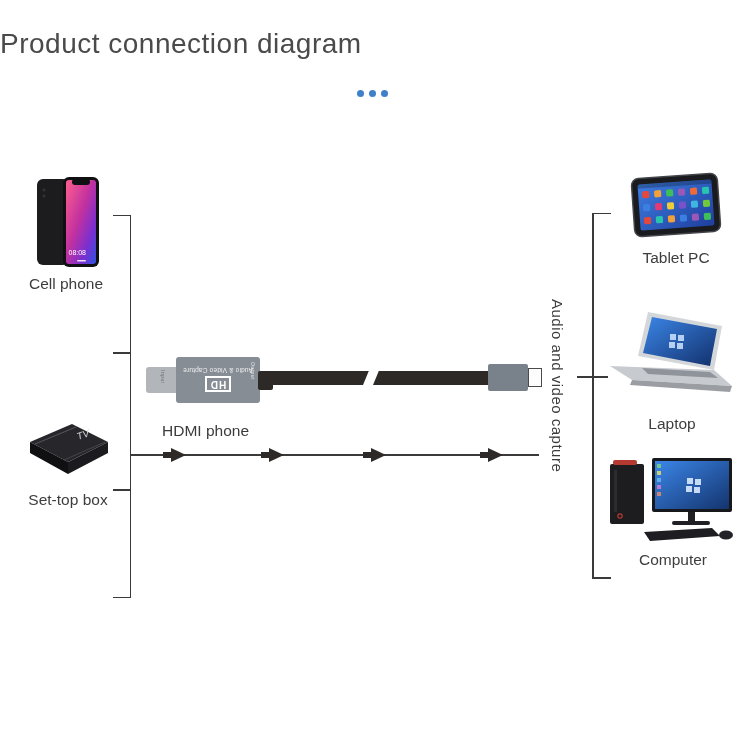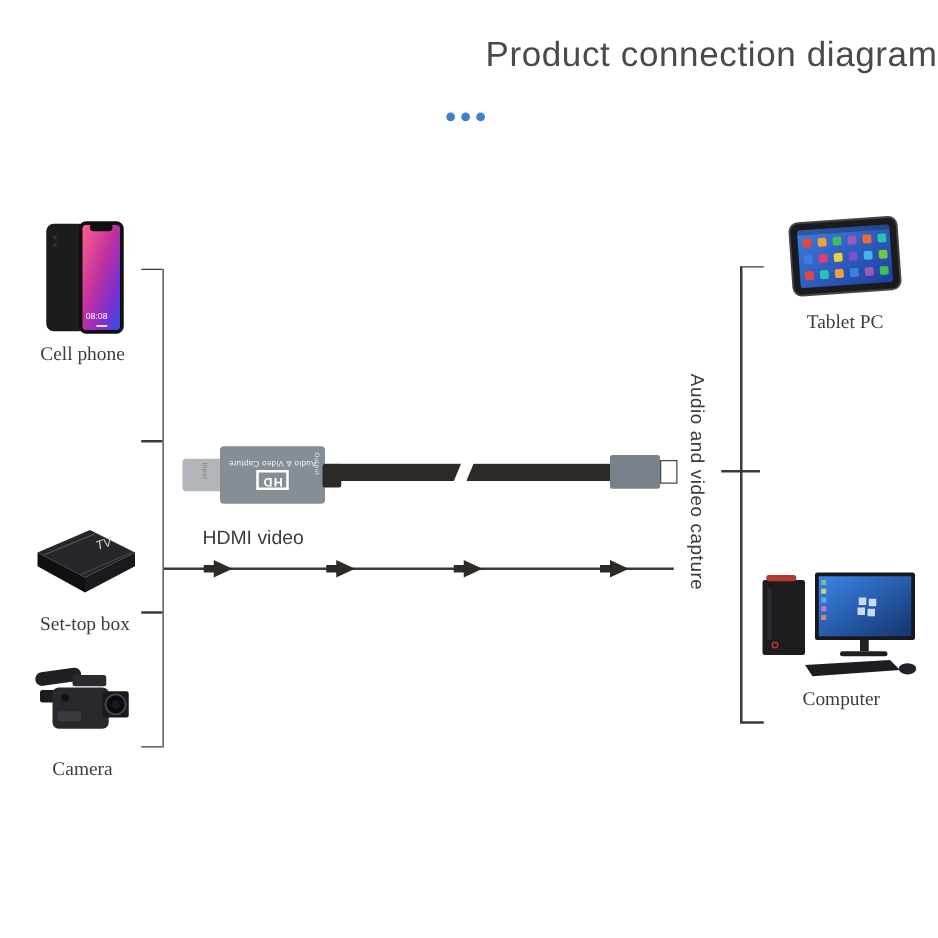--- a/index.html
+++ b/index.html
@@ -1,23 +1,23 @@
 <!DOCTYPE html>
 <html><head>
 <meta charset="utf-8">
 <style>
   html,body{margin:0;padding:0;background:#fff;}
   .stage{position:relative;width:750px;height:750px;background:#fff;overflow:hidden;
          font-family:"Liberation Sans", sans-serif;}
-  .title{position:absolute;left:0;top:28px;width:750px;text-align:right;
+  .title{position:absolute;left:0;top:28px;width:750px;text-align:left;
          font-size:28px;font-weight:500;letter-spacing:.5px;color:#4a4a4a;margin:0;}
   .dots{position:absolute;left:357px;top:90px;display:flex;gap:5px;}
   .dots i{width:7px;height:7px;border-radius:50%;background:#3f80c9;display:block;}
   .item{position:absolute;display:flex;flex-direction:column;align-items:center;}
-  .label{font-size:15.5px;color:#3d3d3d;margin-top:7px;white-space:nowrap;font-family:Liberation Serif, serif;}
+  .label{font-size:15.5px;color:#3d3d3d;margin-top:7px;white-space:nowrap;}
   .hline,.vline{position:absolute;background:#3a3a3a;}
   .hline{height:1.5px;}
   .vline{width:1.5px;}
   .flow-label{position:absolute;left:162px;top:422px;font-size:15.5px;color:#3b3b3b;}
   .arrow{position:absolute;top:448px;width:0;height:0;
          border-left:15px solid #2e2a28;border-top:7px solid transparent;border-bottom:7px solid transparent;}
   .arrow::before{content:"";position:absolute;left:-23px;top:-3px;width:9px;height:6px;background:#2e2a28;}
   
   .plug{position:absolute;left:146px;top:367px;width:31px;height:26px;background:#b2b6bb;border-radius:3px 0 0 3px;}
   .dev-body{position:absolute;left:176px;top:357px;width:84px;height:46px;background:#878d94;border-radius:3px;}
@@ -79,42 +79,28 @@
       <path d="M8 22 L50 4 L86 22 L46 42 Z" fill="#27272b"></path>
       <path d="M8 22 L46 42 L46 54 L8 33 Z" fill="#101013"></path>
       <path d="M46 42 L86 22 L86 33 L46 54 Z" fill="#1b1b1f"></path>
       <path d="M13 24 L54 7" stroke="#55565c" stroke-width="1" fill="none"></path>
       <path d="M42 40 L83 22" stroke="#44454b" stroke-width="1" fill="none"></path>
       <text x="56" y="20" font-size="10" font-style="italic" fill="#d3d4d8" transform="rotate(-18 56 20)" font-family="Liberation Sans, sans-serif">TV</text>
     </svg>
     <div class="label">Set-top box</div>
   </div>
 
-  <div class="item" style="left:14px;top:528px;width:104px;">
-    <svg width="88" height="72" viewBox="0 0 88 72">
-      <rect x="6" y="8" width="37" height="11" rx="5.5" fill="#202024" transform="rotate(-8 24 13)"></rect>
-      <rect x="36" y="12" width="27" height="9" rx="2" fill="#2b2b2f"></rect>
-      <rect x="10" y="24" width="15" height="10" rx="2" fill="#1c1c20"></rect>
-      <rect x="20" y="22" width="45" height="33" rx="5" fill="#28282d"></rect>
-      <rect x="60" y="25" width="21" height="21" rx="2" fill="#1a1a1e"></rect>
-      <circle cx="70.5" cy="35.5" r="8" fill="#0b0b0d" stroke="#45454c" stroke-width="1.5"></circle>
-      <circle cx="70.5" cy="35.5" r="3.5" fill="#17171c"></circle>
-      <rect x="24" y="41" width="19" height="8" rx="2" fill="#3a3a41"></rect>
-      <circle cx="30" cy="30" r="3" fill="#111114"></circle>
-    </svg>
-    <div class="label">Camera</div>
-  </div>
 
   <div class="vline" style="left:129.5px;top:215px;height:383px;"></div>
   <div class="hline" style="left:113px;top:214.5px;width:17px;"></div>
   <div class="hline" style="left:113px;top:352px;width:17px;"></div>
   <div class="hline" style="left:113px;top:489px;width:17px;"></div>
   <div class="hline" style="left:113px;top:596.5px;width:17px;"></div>
 
-  <div class="flow-label">HDMI video</div>
+  <div class="flow-label">HDMI phone</div>
   <div class="hline" style="left:131px;top:454px;width:408px;"></div>
   <div class="arrow" style="left:171px;"></div>
   <div class="arrow" style="left:269px;"></div>
   <div class="arrow" style="left:371px;"></div>
   <div class="arrow" style="left:488px;"></div>
 
   <div class="plug"></div>
   <div class="dev-body">
     <div class="dev-print">
       <div class="hd-logo">HD</div>
@@ -166,20 +152,42 @@
             <rect x="38" y="43" width="7" height="7" rx="1.5" fill="#f0a13a"></rect>
             <rect x="50" y="43" width="7" height="7" rx="1.5" fill="#3b80e0"></rect>
             <rect x="62" y="43" width="7" height="7" rx="1.5" fill="#9b58b5"></rect>
             <rect x="74" y="43" width="7" height="7" rx="1.5" fill="#3fbf58"></rect>
         </g>
       </g>
     </svg>
     <div class="label">Tablet PC</div>
   </div>
 
+  <div class="item" style="left:607px;top:312px;width:130px;">
+    <svg width="128" height="96" viewBox="0 0 128 96">
+      <defs>
+        <linearGradient id="lapbg" x1="0" y1="0" x2="1" y2="1">
+          <stop offset="0" stop-color="#3b86e8"></stop>
+            <stop offset="1" stop-color="#12306b"></stop>
+        </linearGradient>
+      </defs>
+      <path d="M40 0 L114 14 L106 58 L30 44 Z" fill="#d4d7da"></path>
+      <path d="M44 5 L109 17 L102 54 L35 41 Z" fill="url(#lapbg)"></path>
+      <g opacity="0.85">
+        <rect x="62" y="22" width="6" height="6" fill="#cfe4ff"></rect>
+          <rect x="70" y="23" width="6" height="6" fill="#cfe4ff"></rect>
+        <rect x="61" y="30" width="6" height="6" fill="#cfe4ff"></rect>
+          <rect x="69" y="31" width="6" height="6" fill="#cfe4ff"></rect>
+      </g>
+      <path d="M2 54 L106 58 L124 74 L24 68 Z" fill="#c7cbd0"></path>
+      <path d="M34 56 L102 60 L110 66 L40 62 Z" fill="#8f949a"></path>
+      <path d="M24 68 L124 74 L122 80 L22 73 Z" fill="#9a9ea3"></path>
+    </svg>
+    <div class="label">Laptop</div>
+  </div>
 
   <div class="item" style="left:607px;top:456px;width:132px;">
     <svg width="130" height="88" viewBox="0 0 130 88">
       <defs>
         <linearGradient id="pcbg" x1="0" y1="0" x2="1" y2="1">
           <stop offset="0" stop-color="#3b86e8"></stop>
             <stop offset="1" stop-color="#14346e"></stop>
         </linearGradient>
       </defs>
       <rect x="2" y="8" width="34" height="60" rx="2" fill="#1d1d20"></rect>

